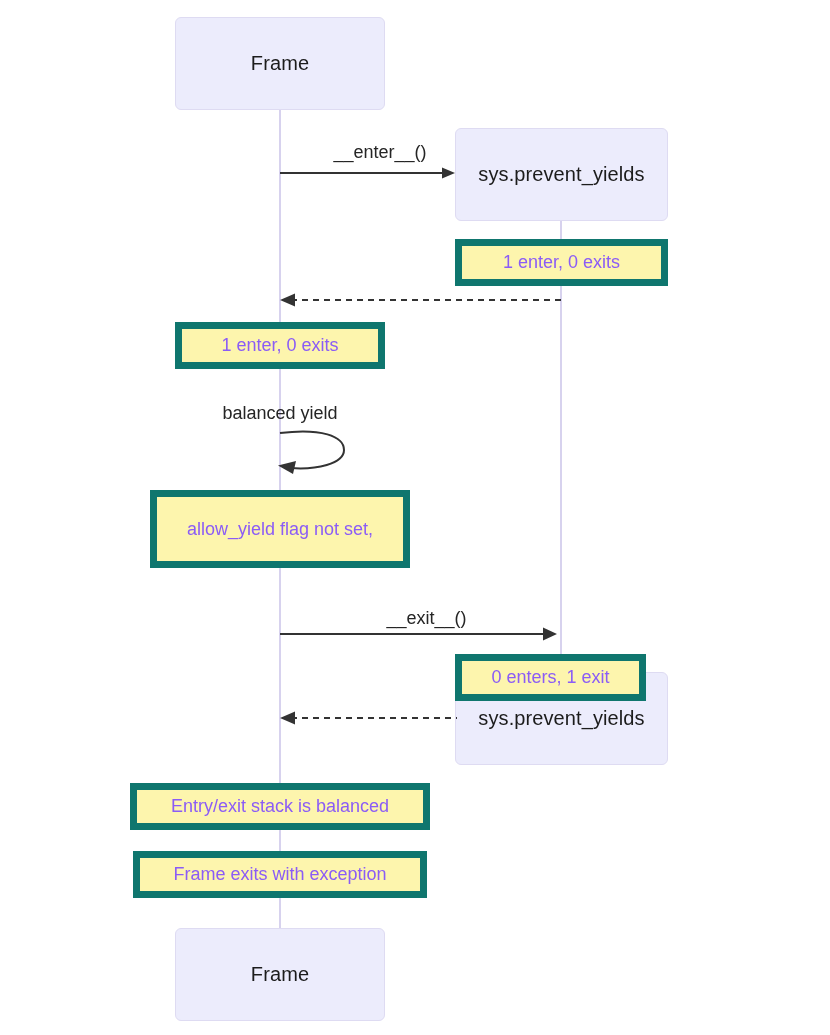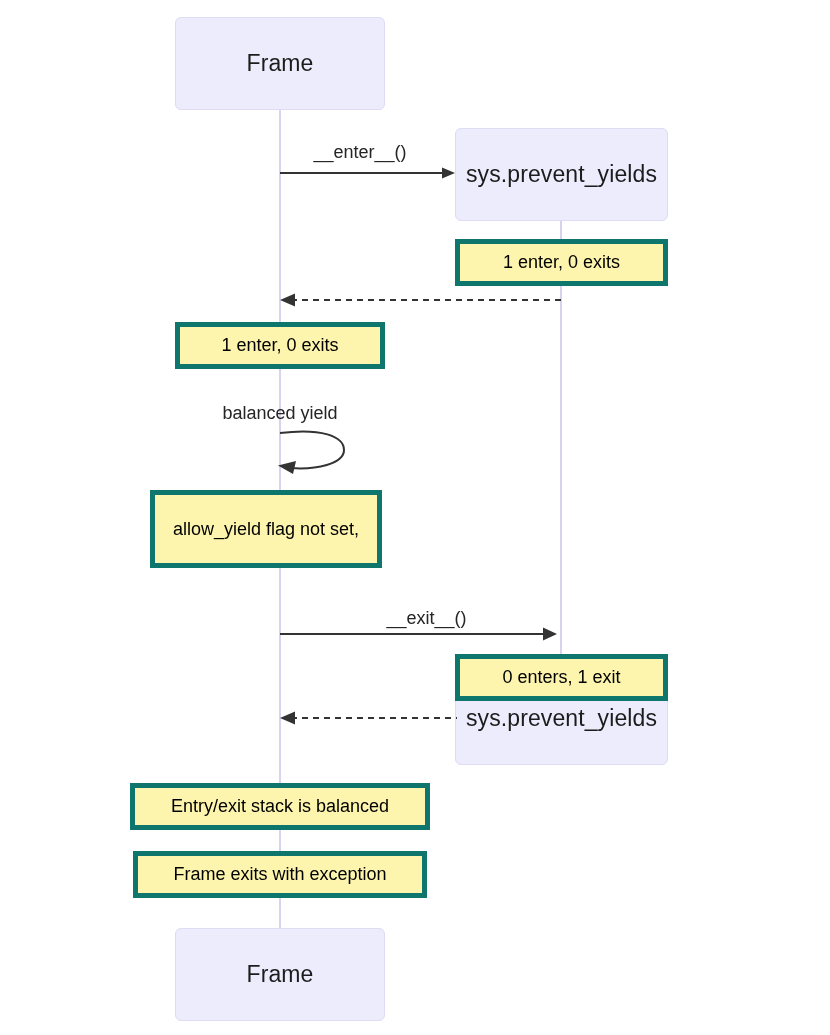--- a/index.html
+++ b/index.html
@@ -24,33 +24,33 @@
   }
   .actor-box {
     position: absolute;
     background: #ececfc;
     border: 1px solid #dedbf2;
     border-radius: 6px;
     display: flex;
     align-items: center;
     justify-content: center;
     color: #1c1c1c;
-    font-size: 23px;
+    font-size: 20px;
     letter-spacing: 0.1px;
     box-sizing: border-box;
   }
   .note-box {
     position: absolute;
     background: #fdf5ad;
-    border: 5px solid #0f766e;
+    border: 7px solid #0f766e;
     display: flex;
     align-items: center;
     justify-content: center;
     text-align: center;
-    color: #000000;
+    color: #8b5cf6;
     font-size: 18px;
     line-height: 1.35;
     box-sizing: border-box;
     padding: 2px 8px;
   }
   .msg-label {
     position: absolute;
     color: #252525;
     font-size: 18px;
     text-align: center;
@@ -70,21 +70,21 @@
   <div class="lifeline" style="left:560px; top:221px; height:440px;"></div>
 
   <div class="actor-box" style="left:175px; top:17px; width:210px; height:93px;">
     <span>Frame</span>
   </div>
 
   <div class="actor-box" style="left:455px; top:128px; width:213px; height:93px;">
     <span>sys.prevent_yields</span>
   </div>
 
-  <div class="msg-label" style="left:270px; top:142px; width:180px;">__enter__()</div>
+  <div class="msg-label" style="left:290px; top:142px; width:180px;">__enter__()</div>
 
   <svg class="arrow-svg" style="left:279px; top:163px;" width="185" height="20" viewBox="0 0 185 20">
     <line x1="1" y1="10" x2="172" y2="10" stroke="#333333" stroke-width="2"></line>
     <path d="M176 10 L163 4.5 L163 15.5 Z" fill="#333333"></path>
   </svg>
 
   <div class="note-box" style="left:455px; top:239px; width:213px; height:47px;">
     <span>1 enter, 0 exits</span>
   </div>
 
@@ -97,36 +97,36 @@
     <span>1 enter, 0 exits</span>
   </div>
 
   <div class="msg-label" style="left:180px; top:403px; width:200px; text-align:center;">balanced yield</div>
 
   <svg class="arrow-svg" style="left:276px; top:428px;" width="90" height="50" viewBox="0 0 90 50">
     <path d="M4 5 C 45 0, 68 8, 68 22 C 68 36, 40 42, 14 40" fill="none" stroke="#333333" stroke-width="2"></path>
     <path d="M2 37.5 L20 33 L17 46 Z" fill="#333333"></path>
   </svg>
 
-  <div class="note-box" style="left:150px; top:490px; width:232px; height:78px; flex-direction:column;text-align:right;">
+  <div class="note-box" style="left:150px; top:490px; width:260px; height:78px; flex-direction:column;text-align:right;">
     <span>allow_yield flag not set,</span>
   </div>
 
   <div class="msg-label" style="left:280px; top:608px; width:293px;">__exit__()</div>
 
   <svg class="arrow-svg" style="left:279px; top:624px;" width="285" height="20" viewBox="0 0 285 20">
     <line x1="1" y1="10" x2="272" y2="10" stroke="#333333" stroke-width="2"></line>
     <path d="M278 10 L264 3.5 L264 16.5 Z" fill="#333333"></path>
   </svg>
 
   <div class="actor-box" style="left:455px; top:672px; width:213px; height:93px;">
     <span>sys.prevent_yields</span>
   </div>
 
-  <div class="note-box" style="left:455px; top:654px; width:213px; height:47px;">
+  <div class="note-box" style="left:455px; top:654px; width:191px; height:47px;">
     <span>0 enters, 1 exit</span>
   </div>
 
   <svg class="arrow-svg" style="left:279px; top:708px;" width="180" height="20" viewBox="0 0 180 20">
     <line x1="12" y1="10" x2="178" y2="10" stroke="#333333" stroke-width="2" stroke-dasharray="6,5"></line>
     <path d="M1 10 L16 3.5 L16 16.5 Z" fill="#333333"></path>
   </svg>
 
   <div class="note-box" style="left:133px; top:851px; width:294px; height:47px;">
     <span>Frame exits with exception</span>

